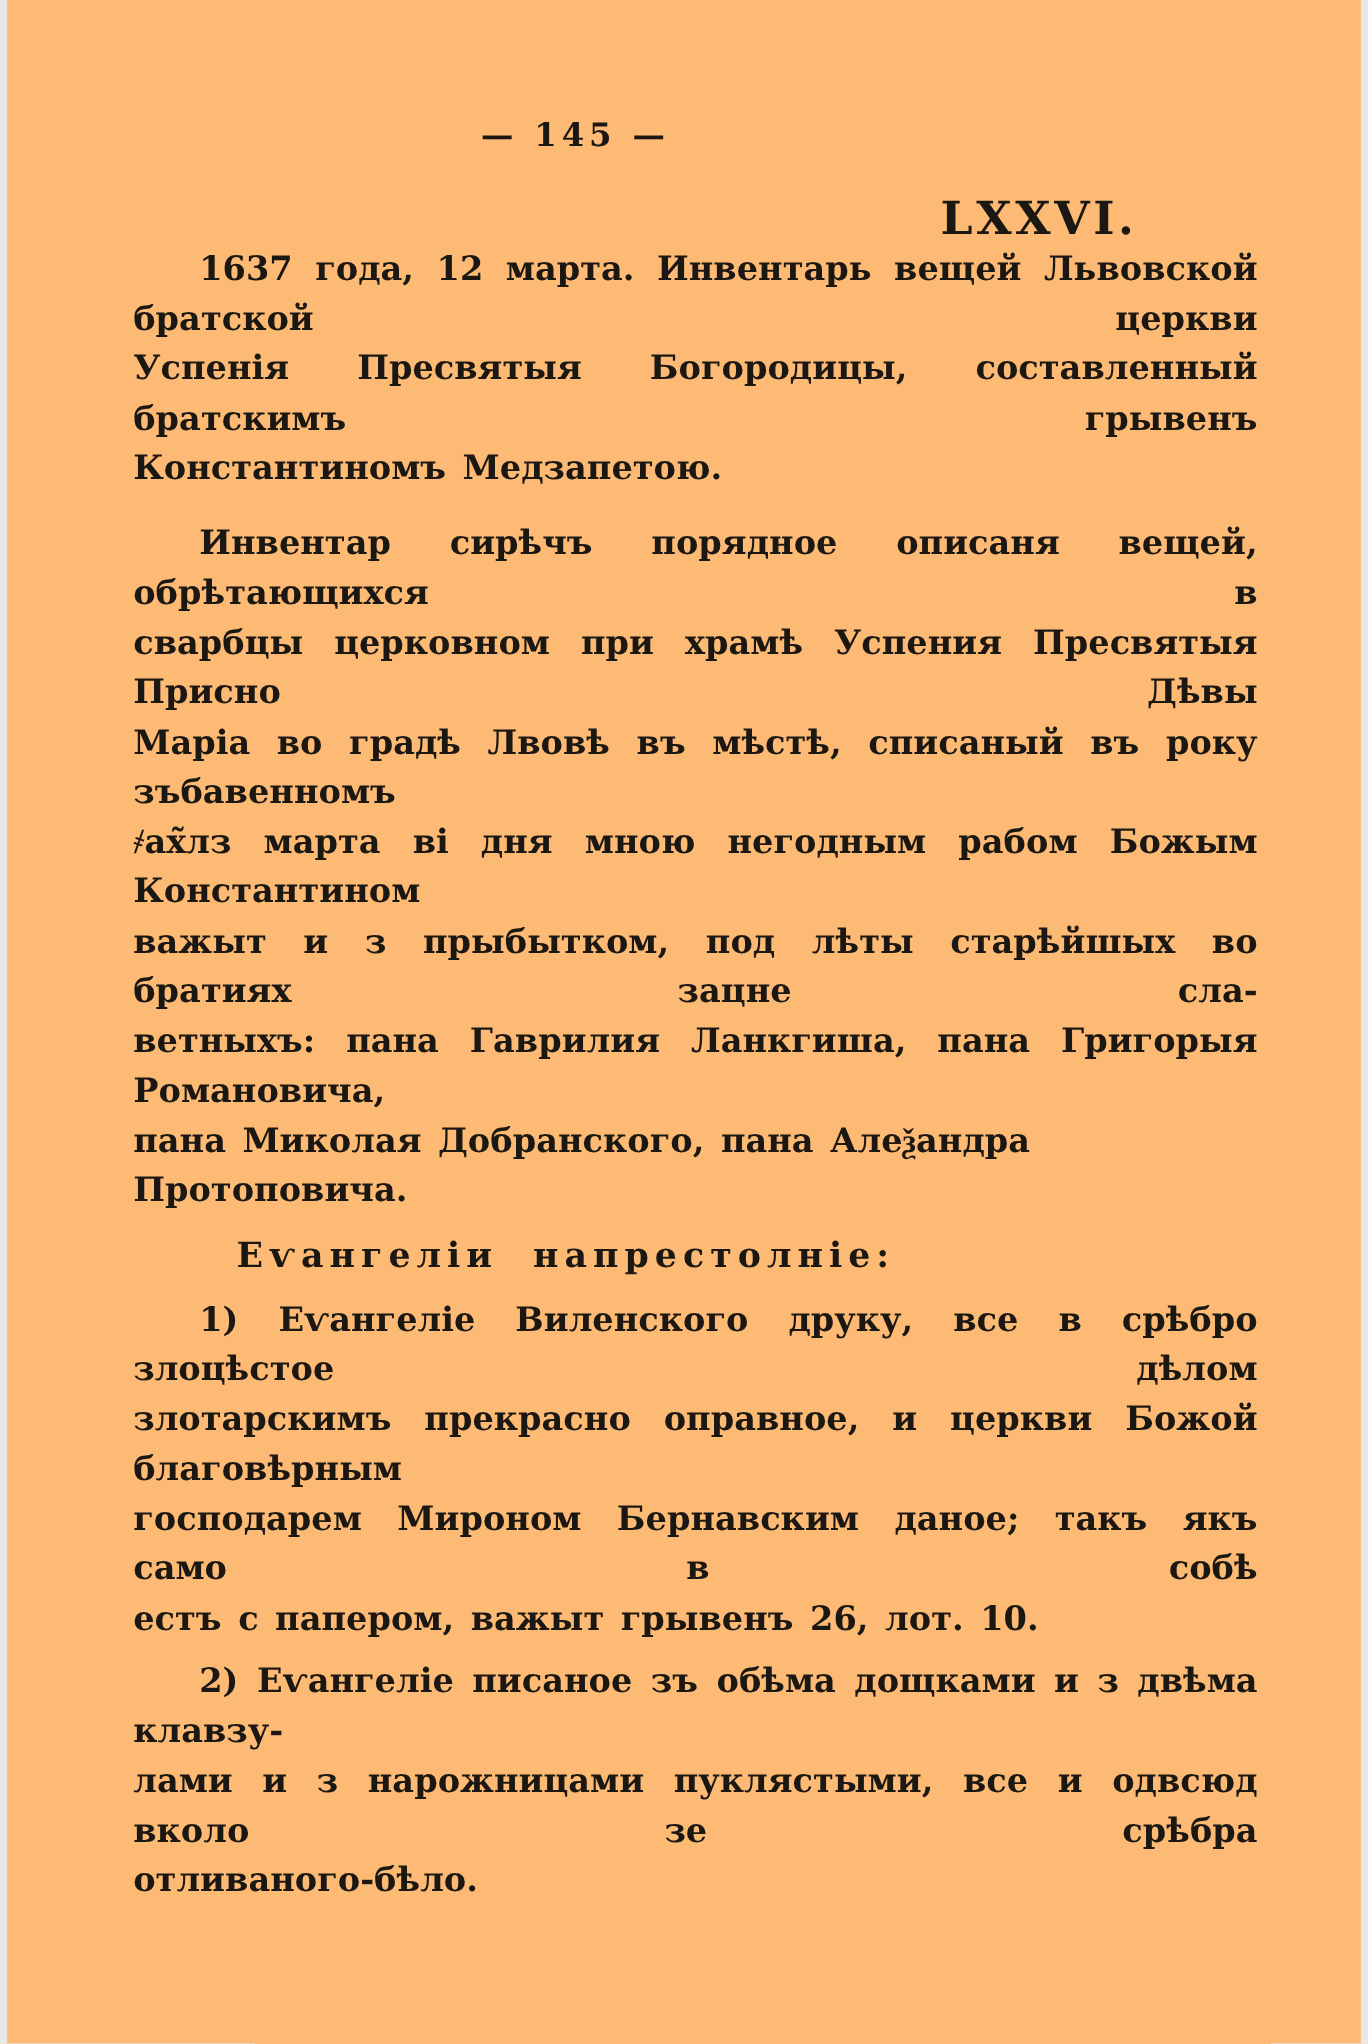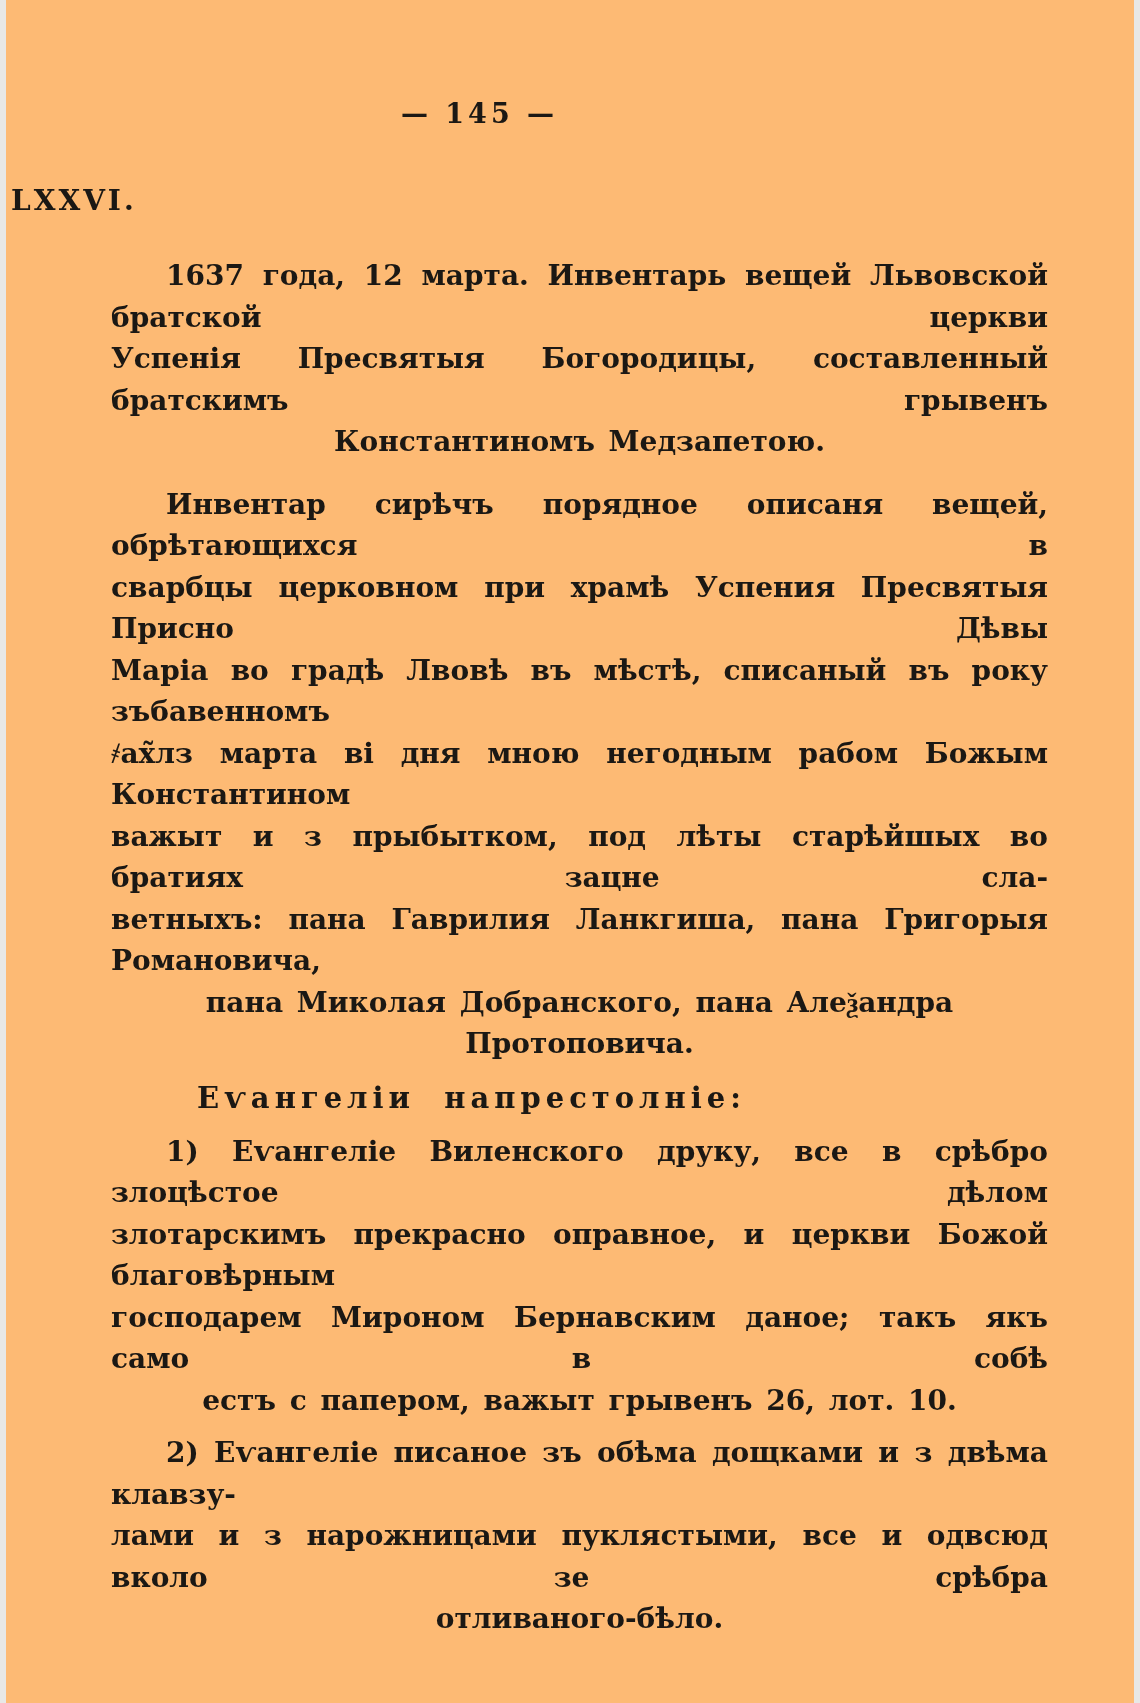--- a/index.html
+++ b/index.html
@@ -26,36 +26,35 @@
   }
   .page-number {
     margin-top: 98px;
     text-align: center;
     transform: translateX(-100px);
     font-size: 27px;
     letter-spacing: 4px;
     line-height: 32px;
   }
   .chapter-heading {
-    margin-top: 50px;
-    text-align: left;
+    margin-top: 31px;
+    text-align: right;
     transform: translateX(-100px);
-    font-size: 28px;
+    font-size: 38px;
     letter-spacing: 3px;
     line-height: 42px;
   }
   .para { margin: 0; }
-  .intro   { margin-top: 33px; }
+  .intro   { }
   .preamble{ margin-top: 21px; }
   .item    { margin-top: 11px; }
   .ln {
     font-size: 28px;
     line-height: 41.5px;
     word-spacing: 4px;
-    text-align: center;
   }
   .j {
     text-align: justify;
     text-align-last: justify;
   }
   .indent { text-indent: 55px; }
   .section-heading {
     margin-top: 13px;
     margin-bottom: 13px;
     text-align: center;

